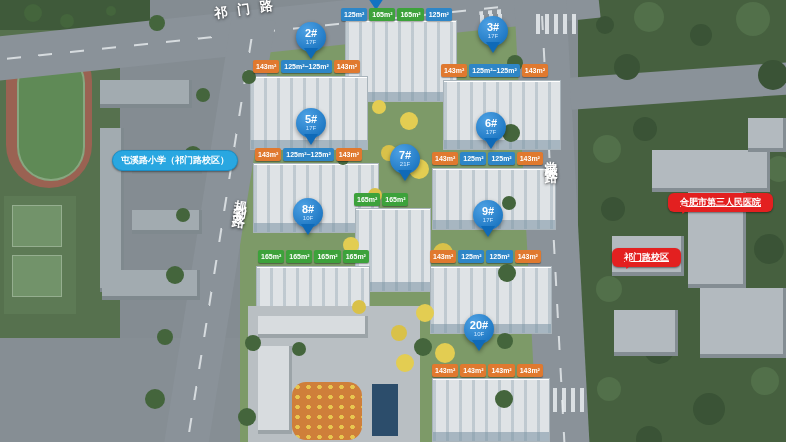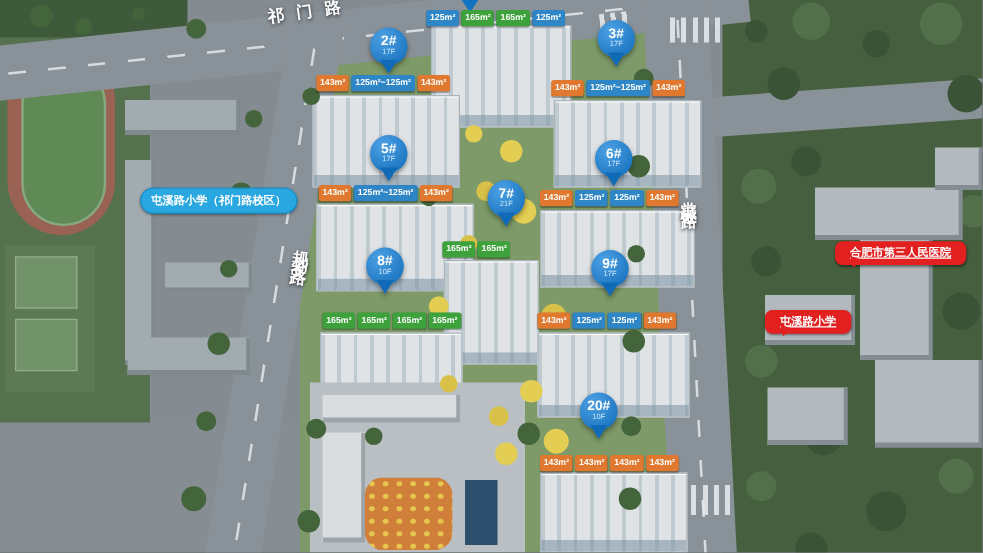--- a/index.html
+++ b/index.html
@@ -141,21 +141,21 @@
     168px 50px 0 6px #3a5336,2px 124px 0 5px #52704a,40px 104px 0 3px #3a5336,174px 144px 0 4px #52704a,
     8px 184px 0 3px #3a5336,164px 224px 0 6px #3a5336,4px 264px 0 4px #52704a,54px 324px 0 6px #3a5336,
     4px 364px 0 3px #52704a,104px 384px 0 7px #3a5336,160px 356px 0 5px #52704a,44px 414px 0 4px #3a5336;"></div>
 
   <div class="hlabel" style="left:214px;top:0px;">祁门路</div>
   <div class="vlabel" style="left:232px;top:190px;transform:rotate(8deg);">规划支路</div>
   <div class="vlabel" style="left:541px;top:150px;transform:rotate(-2deg);">棠樾路</div>
 
   <div class="pill-blue" style="left:112px;top:150px;">屯溪路小学（祁门路校区）</div>
   <div class="bubble-red" style="left:668px;top:193px;">合肥市第三人民医院</div>
-  <div class="bubble-red" style="left:612px;top:248px;">屯溪路小学</div>
+  <div class="bubble-red" style="left:612px;top:248px;">祁门路校区</div>
 
   <div class="pin-tip" style="left:368px;top:-2px;"></div>
 
   <div class="pin" style="left:296px;top:22px;">
     <div class="pin-head">
       <span class="num">2#</span>
       <span class="fl">17F</span>
     </div>
   </div>
   <div class="pin" style="left:478px;top:16px;">

